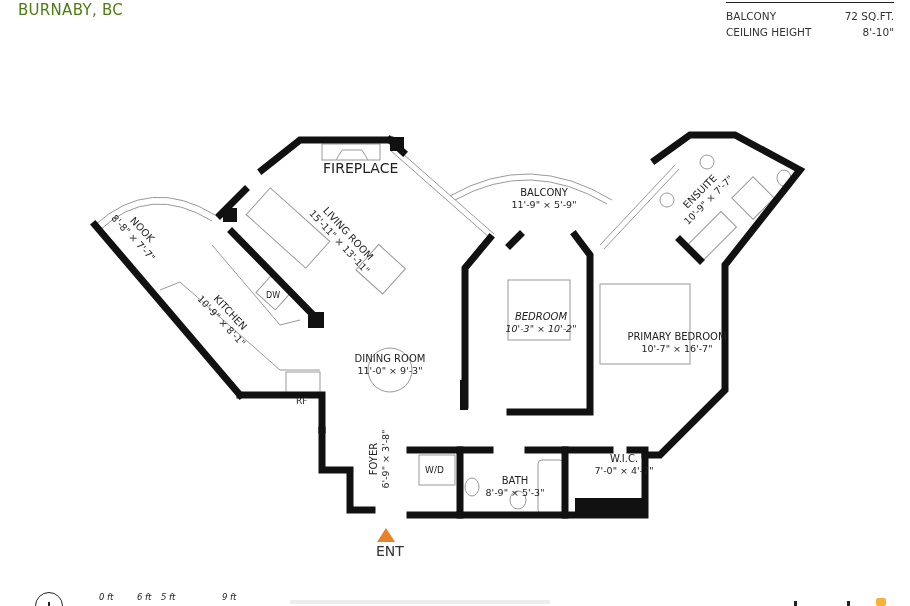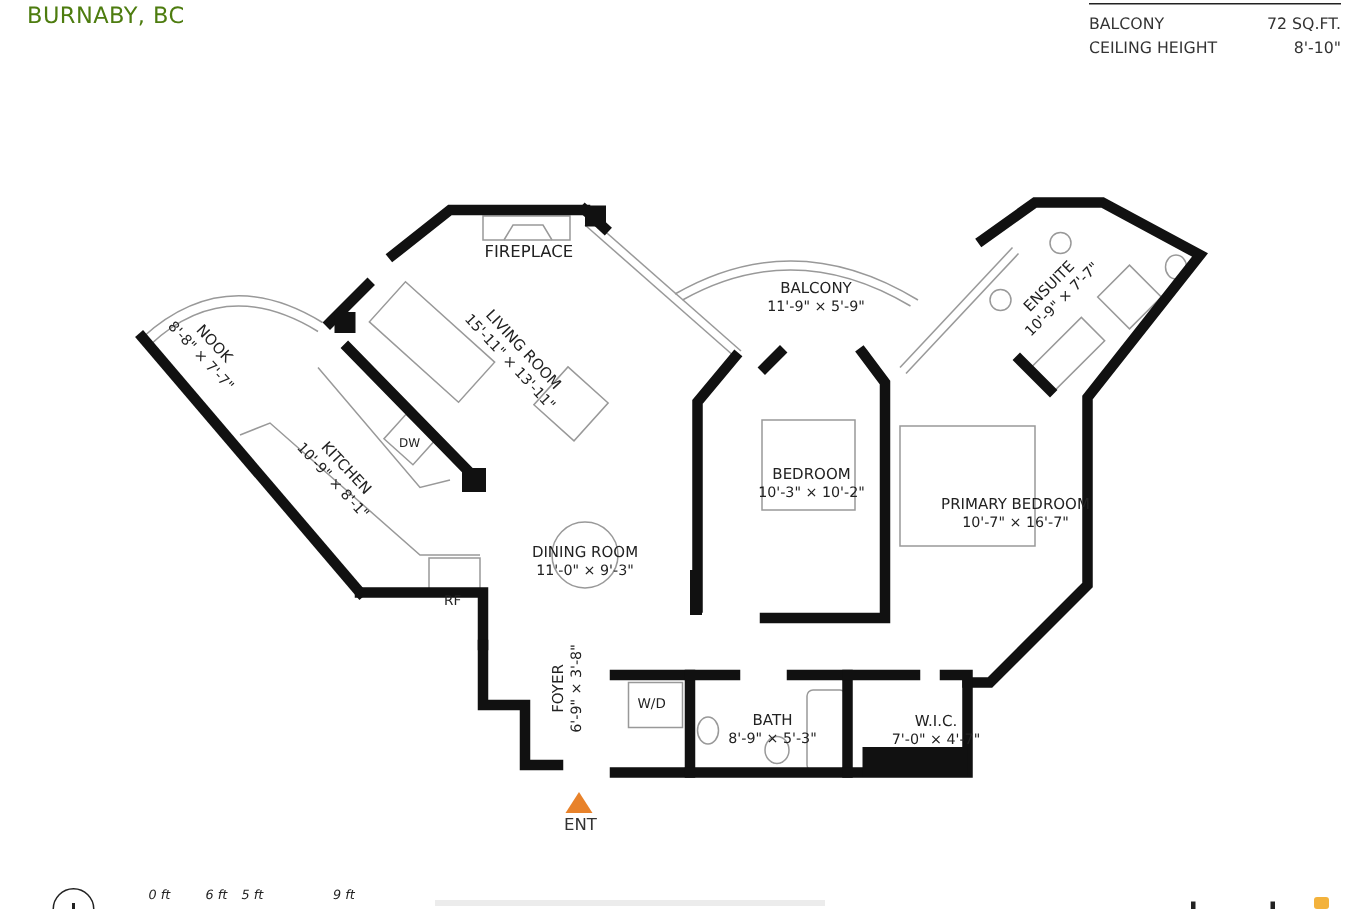--- a/index.html
+++ b/index.html
@@ -8,21 +8,21 @@
   .infobox{position:absolute;left:726px;top:0;width:184px;}
   .infobox .rule{position:absolute;left:0;top:2px;width:168px;height:1px;background:#222;}
   .info-row{position:absolute;left:0;width:168px;font-size:10.5px;color:#333;display:flex;justify-content:space-between;}
   .plan{position:absolute;left:0;top:0;}
   .lbl{position:absolute;font-size:10px;color:#222;white-space:nowrap;text-align:center;line-height:12px;}
   .lbl .dim{font-size:9.5px;}
   .rot{transform-origin:center center;}
   .scale{position:absolute;top:592px;font-size:8.5px;color:#222;font-style:italic;}
   .compass{position:absolute;left:35px;top:592px;width:26px;height:26px;border:1.3px solid #222;border-radius:50%;}
   .compass .needle{position:absolute;left:12px;top:9px;width:2px;height:8px;background:#222;}
-  .ent{position:absolute;left:376px;top:543px;font-size:11px;color:#333;}
+  .ent{position:absolute;left:376px;top:543px;font-size:14px;color:#333;}
   .ent-tri{position:absolute;left:377px;top:528px;width:0;height:0;border-left:9px solid transparent;border-right:9px solid transparent;border-bottom:14px solid #e8822a;}
   .footer-faint{position:absolute;left:290px;top:600px;width:260px;height:4px;background:#e4e4e4;opacity:.7;}
   .logo{position:absolute;left:876px;top:598px;width:10px;height:8px;background:#f3b23c;border-radius:2px;}
   .foot-dot{position:absolute;top:601px;width:3px;height:5px;background:#222;}
 </style>
 </head>
 <body>
 
 <div class="city">BURNABY, BC</div>
 
@@ -127,46 +127,46 @@
   <div class="dim">15'-11" × 13'-11"</div>
 </div>
 <div class="lbl" style="left:496px;top:187px;width:96px;">
   <div>BALCONY</div>
   <div class="dim">11'-9"  ×  5'-9"</div>
 </div>
 <div class="lbl rot" style="left:672px;top:184px;transform:rotate(-45deg);">
   <div>ENSUITE</div>
   <div class="dim">10'-9" × 7'-7"</div>
 </div>
-<div class="lbl" style="left:486px;top:311px;width:110px;">
+<div class="lbl" style="left:486px;top:311px;width:110px;font-style:italic;">
   <div>BEDROOM</div>
   <div class="dim">10'-3"  ×  10'-2"</div>
 </div>
 <div class="lbl" style="left:617px;top:331px;width:120px;">
   <div>PRIMARY BEDROOM</div>
   <div class="dim">10'-7"  ×  16'-7"</div>
 </div>
-<div class="lbl" style="left:340px;top:353px;width:100px;margin-top:10px;">
+<div class="lbl" style="left:340px;top:353px;width:100px;">
   <div>DINING ROOM</div>
   <div class="dim">11'-0"  ×  9'-3"</div>
 </div>
 <div class="lbl rot" style="left:350px;top:447px;transform:rotate(-90deg);">
   <div>FOYER</div>
   <div class="dim">6'-9" × 3'-8"</div>
 </div>
 <div class="lbl" style="left:470px;top:475px;width:90px;">
   <div>BATH</div>
   <div class="dim">8'-9"  ×  5'-3"</div>
 </div>
-<div class="lbl" style="left:574px;top:476px;width:100px;">
+<div class="lbl" style="left:574px;top:453px;width:100px;">
   <div>W.I.C.</div>
   <div class="dim">7'-0"  ×  4'-7"</div>
 </div>
 
-<div class="lbl" style="left:323px;top:162px;font-size:11px;">FIREPLACE</div>
+<div class="lbl" style="left:323px;top:162px;font-size:14px;">FIREPLACE</div>
 <div class="lbl" style="left:266px;top:290px;font-size:8px;">DW</div>
 <div class="lbl" style="left:296px;top:395px;font-size:9px;">RF</div>
 <div class="lbl" style="left:425px;top:464px;font-size:9px;">W/D</div>
 
 <div class="ent-tri"></div>
 <div class="ent">ENT</div>
 
 <div class="compass">
   <div class="needle"></div>
 </div>

